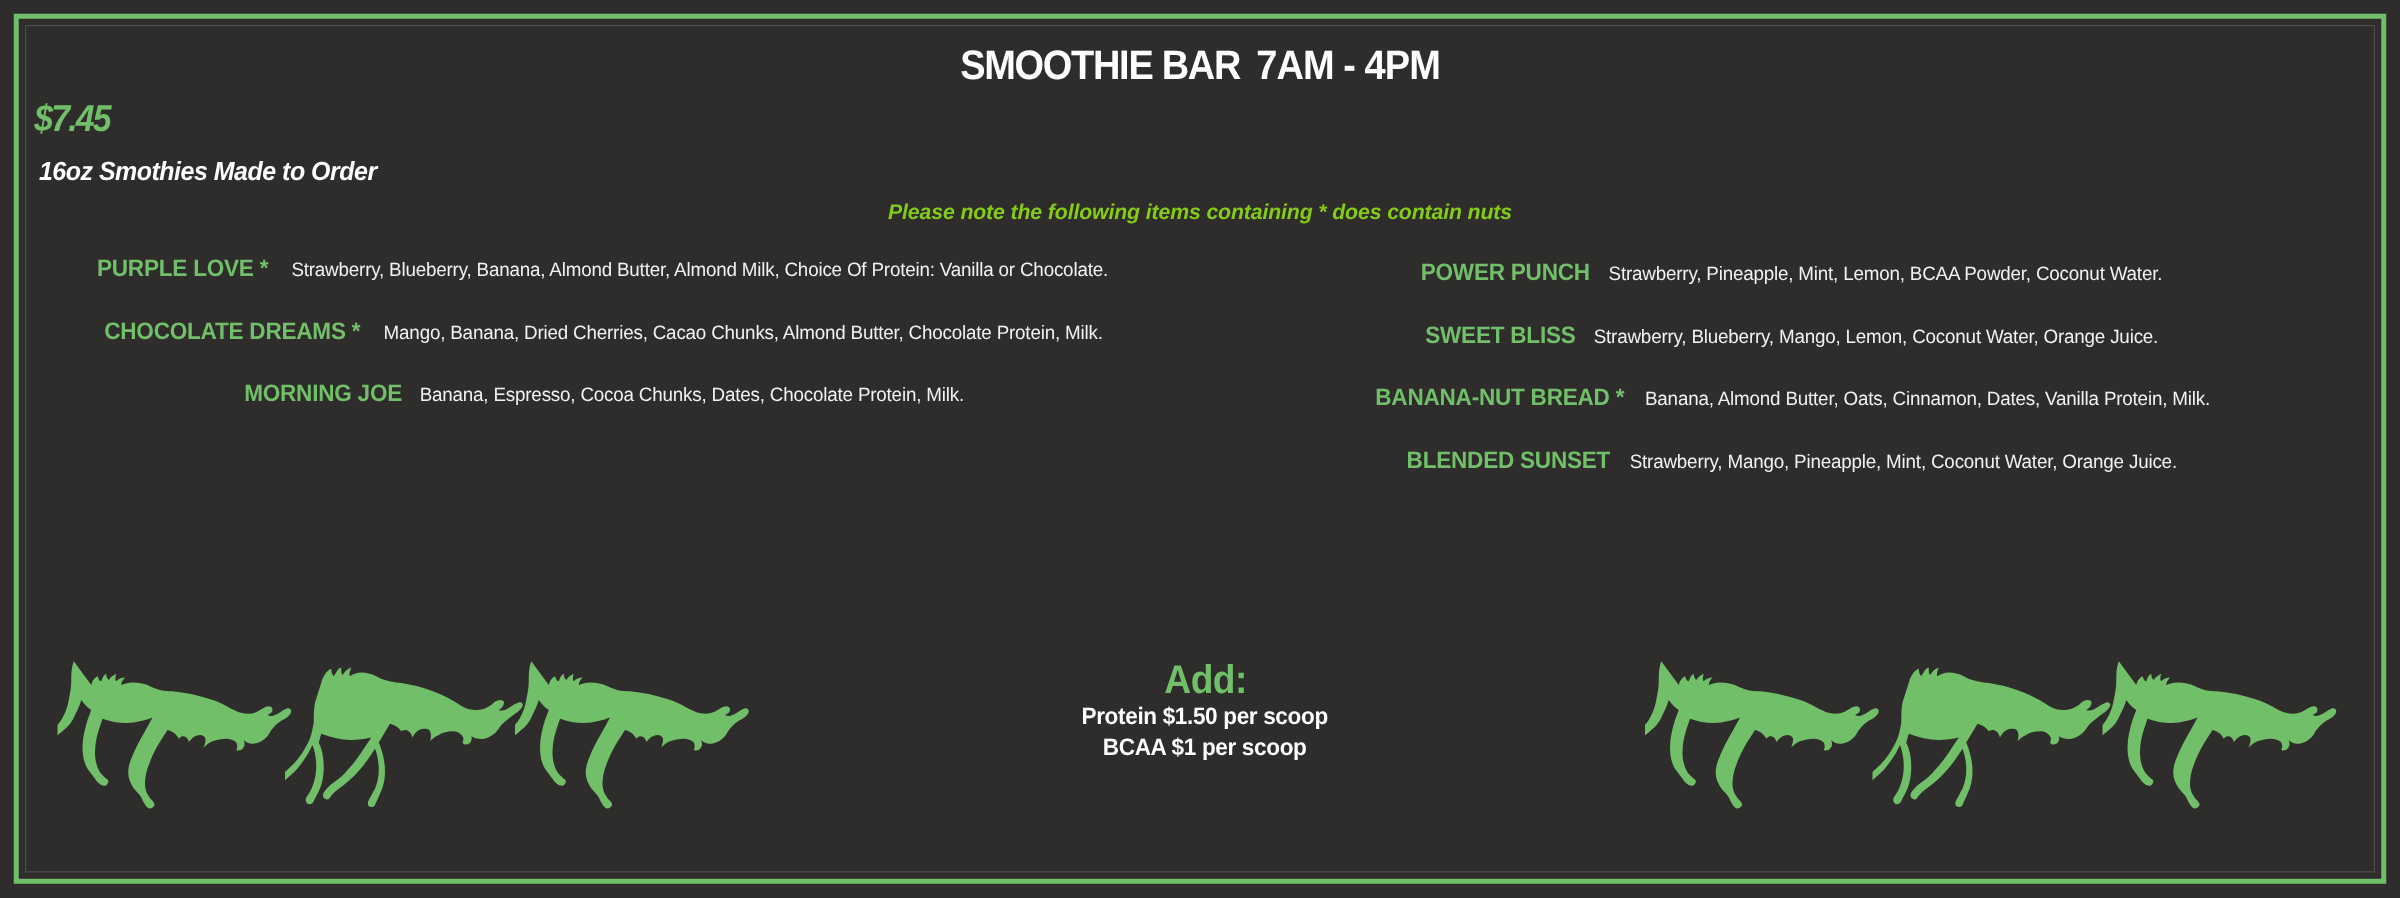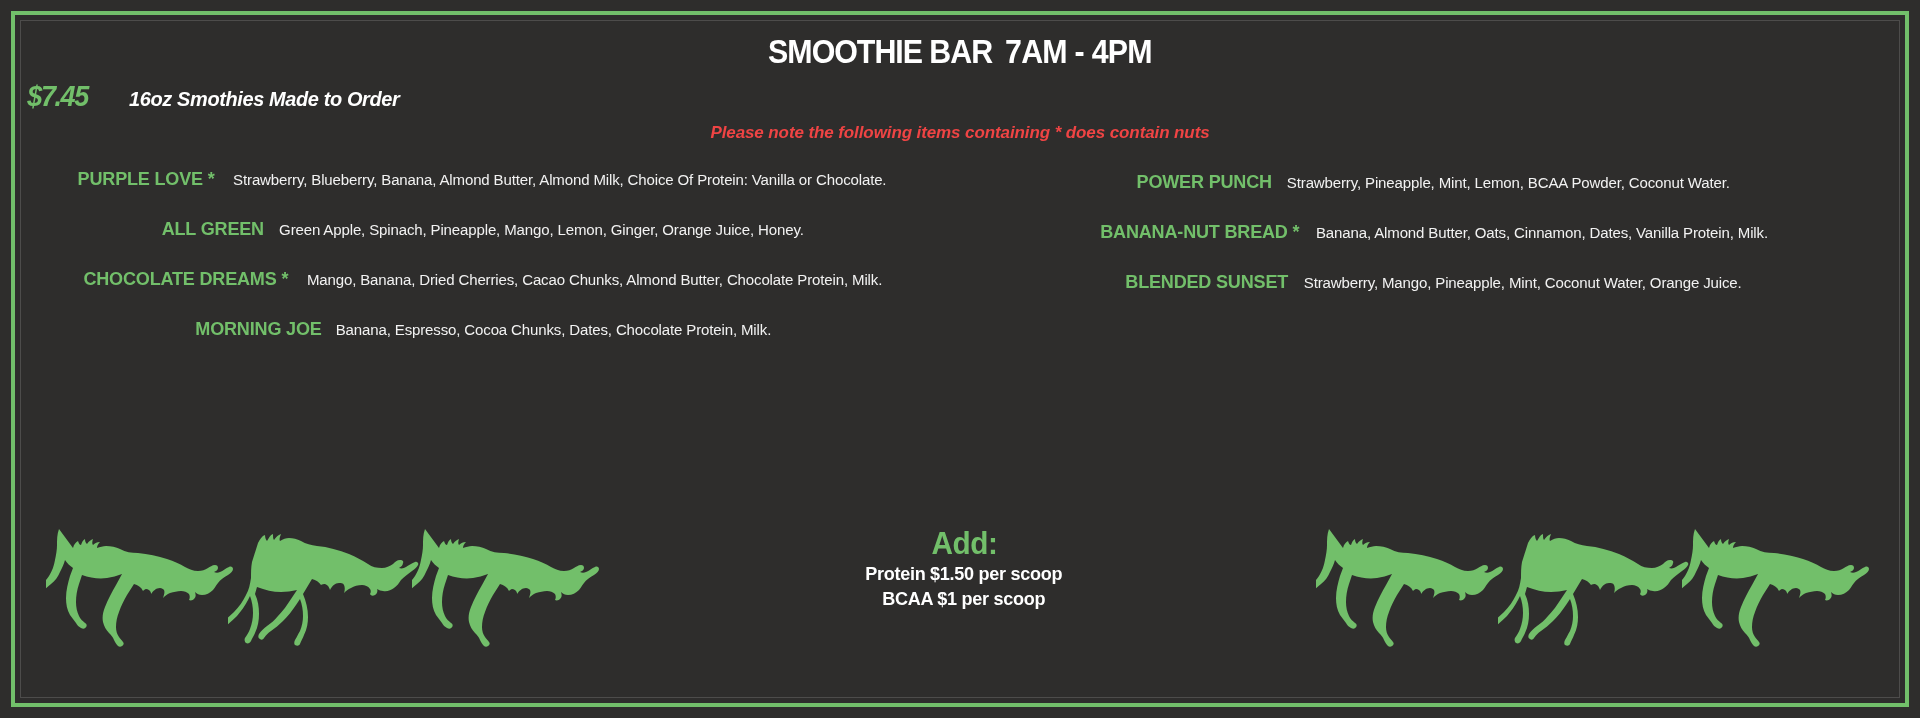--- a/index.html
+++ b/index.html
@@ -66,22 +66,23 @@
     white-space: nowrap;
     transform: scaleX(0.92);
   }
   .title-line .title-main { letter-spacing: -1.1px; }
   .title-line .title-hours { margin-left: 14px; letter-spacing: -0.8px; }
 
   .subtitle-row {
     margin-top: 11px;
     display: flex;
     align-items: baseline;
-    gap: 31px;
+    gap: 16px;
     line-height: 1;
+    flex-direction: column;
   }
   .price {
     font-size: 30px;
     font-weight: 700;
     font-style: italic;
     color: #72bf6a;
     letter-spacing: -1.6px;
     transform: scaleX(0.9);
   }
   .subtitle-text {
@@ -90,21 +91,21 @@
     font-style: italic;
     color: #ffffff;
     letter-spacing: -0.4px;
     transform: scaleX(0.95);
   }
   .nut-note {
     margin-top: 12px;
     font-size: 17px;
     font-style: italic;
     font-weight: 600;
-    color: #ef4444;
+    color: #84cc16;
     letter-spacing: -0.1px;
   }
 
   
   .columns {
     display: flex;
     margin-top: 18px;
     gap: 28px;
   }
   .column {
@@ -211,44 +212,44 @@
 
     <div class="columns">
 
       <div class="column column--left">
 
         <div class="item">
           <div class="item-name">PURPLE LOVE *</div>
           <div class="item-desc">Strawberry, Blueberry, Banana, Almond Butter, Almond Milk,  Choice Of Protein: Vanilla or Chocolate.</div>
         </div>
 
-        <div class="item">
-          <div class="item-name">ALL GREEN</div>
-          <div class="item-desc">Green Apple, Spinach, Pineapple, Mango, Lemon, Ginger, Orange Juice, Honey.</div>
-        </div>
 
         <div class="item">
           <div class="item-name">CHOCOLATE DREAMS *</div>
           <div class="item-desc">Mango, Banana, Dried Cherries, Cacao Chunks, Almond Butter, Chocolate Protein, Milk.</div>
         </div>
 
         <div class="item">
           <div class="item-name">MORNING JOE</div>
           <div class="item-desc">Banana, Espresso, Cocoa Chunks, Dates, Chocolate Protein, Milk.</div>
         </div>
 
       </div>
 
       <div class="column column--right">
 
         <div class="item">
           <div class="item-name">POWER PUNCH</div>
           <div class="item-desc">Strawberry, Pineapple, Mint, Lemon, BCAA Powder, Coconut Water.</div>
         </div>
 
+        <div class="item">
+          <div class="item-name">SWEET BLISS</div>
+          <div class="item-desc">Strawberry, Blueberry, Mango, Lemon, Coconut Water, Orange Juice.</div>
+        </div>
 
         <div class="item">
           <div class="item-name">BANANA-NUT BREAD *</div>
           <div class="item-desc">Banana, Almond Butter, Oats, Cinnamon, Dates, Vanilla Protein, Milk.</div>
         </div>
 
         <div class="item">
           <div class="item-name">BLENDED SUNSET</div>
           <div class="item-desc">Strawberry, Mango, Pineapple, Mint, Coconut Water, Orange Juice.</div>
         </div>

